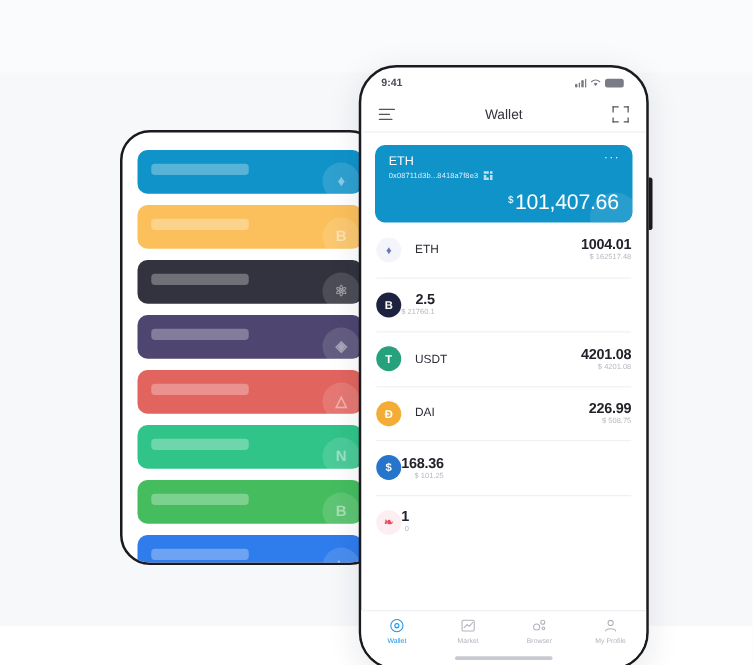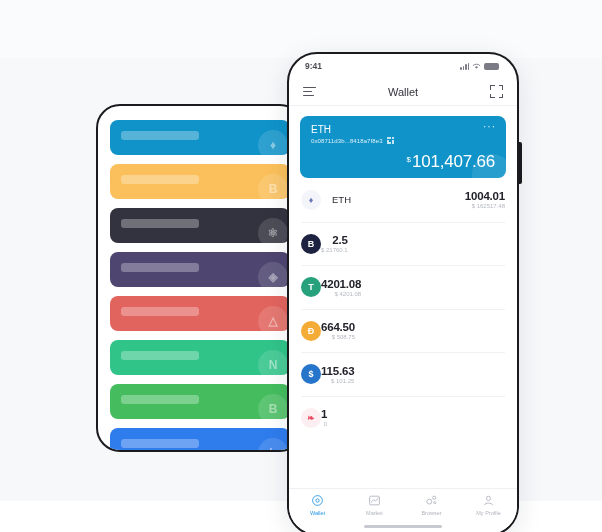--- a/index.html
+++ b/index.html
@@ -323,36 +323,38 @@
       </div>
       <div class="asset-row">
         <div class="asset-icon" style="background: rgb(28, 34, 64); color: rgb(255, 255, 255);">B</div>
         <div class="asset-amounts">
           <div class="asset-amount">2.5</div>
           <div class="asset-fiat">$ 21760.1</div>
         </div>
       </div>
       <div class="asset-row">
         <div class="asset-icon" style="background: rgb(38, 161, 123); color: rgb(255, 255, 255);">T</div>
+        <div class="asset-name">USDT</div>
         <div class="asset-amounts">
           <div class="asset-amount">4201.08</div>
           <div class="asset-fiat">$ 4201.08</div>
         </div>
       </div>
       <div class="asset-row">
         <div class="asset-icon" style="background: rgb(245, 172, 55); color: rgb(255, 255, 255);">Đ</div>
-        <div class="asset-amounts">
-          <div class="asset-amount">664.50</div>
+        <div class="asset-name">DAI</div>
+        <div class="asset-amounts">
+          <div class="asset-amount">226.99</div>
           <div class="asset-fiat">$ 508.75</div>
         </div>
       </div>
       <div class="asset-row">
         <div class="asset-icon" style="background: rgb(39, 117, 202); color: rgb(255, 255, 255);">$</div>
         <div class="asset-amounts">
-          <div class="asset-amount">115.63</div>
+          <div class="asset-amount">168.36</div>
           <div class="asset-fiat">$ 101.25</div>
         </div>
       </div>
       <div class="asset-row">
         <div class="asset-icon" style="background: rgb(253, 239, 241); color: rgb(232, 72, 95);">❧</div>
         <div class="asset-amounts">
           <div class="asset-amount">1</div>
           <div class="asset-fiat">0</div>
         </div>
       </div>

